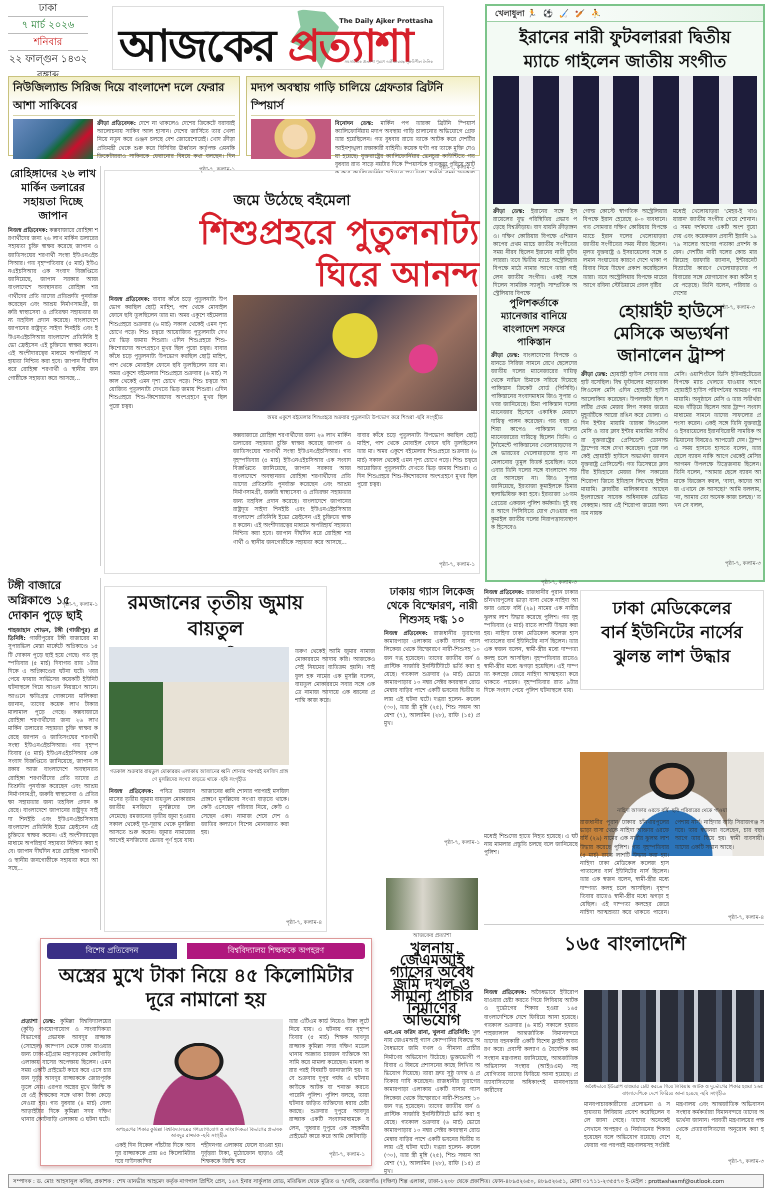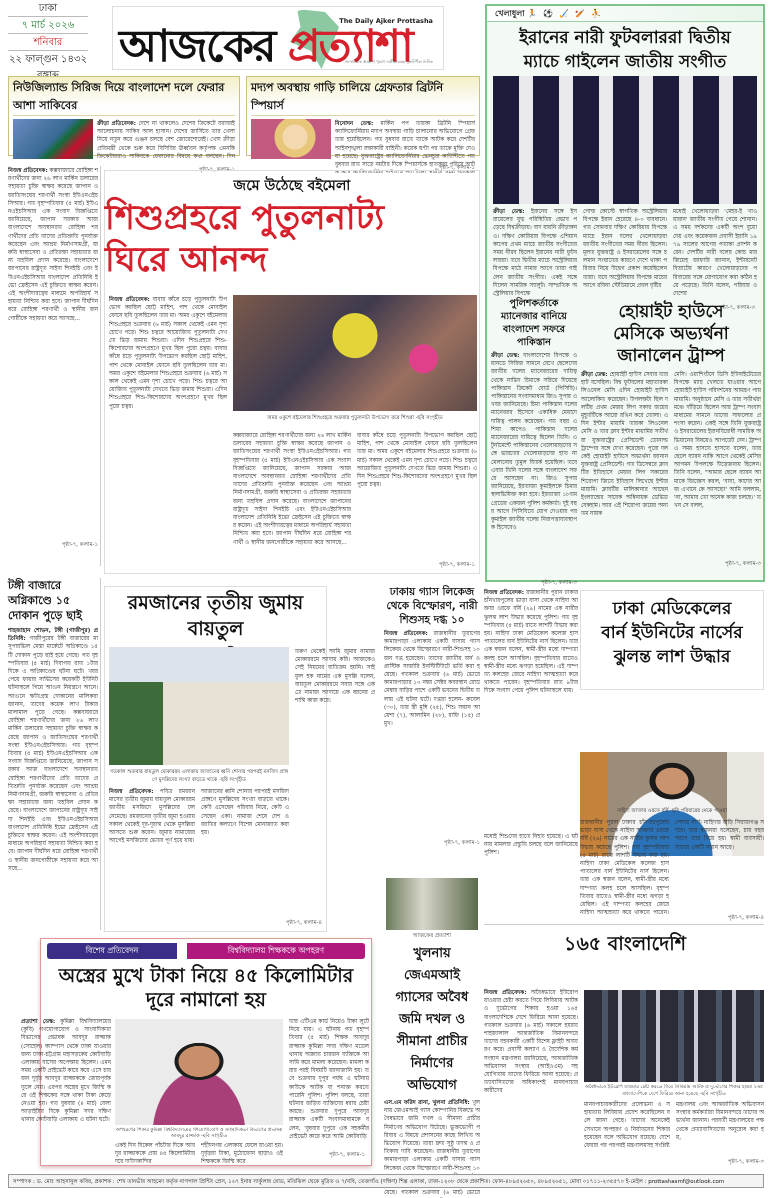--- a/index.html
+++ b/index.html
@@ -19,21 +19,21 @@
 .logo-red{color:#d6202b}
 .logo-map{position:absolute;left:170px;top:2px;width:70px;height:60px;background:#2e9a55;opacity:.55;border-radius:40% 60% 50% 40%;clip-path:polygon(20% 0,60% 5%,80% 30%,70% 60%,55% 100%,40% 70%,10% 55%,25% 30%)}
 .logo-eng{position:absolute;right:10px;top:10px;font-size:6.5px;color:#222;font-weight:bold}
 .logo-tag{position:absolute;right:10px;top:52px;font-size:4px;color:#555}
 .topbox{border:1px solid #c9c27e;background:linear-gradient(#f3f0c7,#fbfaee 20px,#fff 30px);padding:2px 4px}
 .topbox h3{font-size:11px;font-weight:bold;color:#111;line-height:18px;border-bottom:1px solid #d8d4a8;margin-bottom:3px}
 .photo{background:#888;overflow:hidden;position:relative}
 .sports{left:485px;top:4px;width:280px;height:578px;border:2px solid #7cc48a;background:#f3faf4}
 .sports-bar{height:16px;background:linear-gradient(90deg,#fff,#e8f5ea);border-bottom:1px solid #9ccfa5;font-size:8px;line-height:16px;padding-left:8px;color:#333;font-weight:bold}
 .hl-black{color:#111;font-weight:bold;text-align:center}
-.hl-red{color:#d6202b;font-weight:bold;text-align:left}
+.hl-red{color:#d6202b;font-weight:bold;text-align:right}
 .col3{display:flex;gap:6px}
 .col3>div{flex:1}
 .special-box{left:40px;top:938px;width:332px;height:228px;border:1px solid #d99;border-radius:0;background:#fff;box-shadow:0 2px 4px rgba(150,80,80,.35)}
 .tag-blue{position:absolute;left:6px;top:4px;width:130px;height:16px;background:#3a2f86;color:#fff;font-size:8px;text-align:center;line-height:16px;border-radius:3px 0 0 3px}
 .tag-pink{position:absolute;left:146px;top:4px;width:178px;height:16px;background:#b0187e;color:#fff;font-size:8px;text-align:center;line-height:16px;border-radius:0 3px 3px 0}
 .footer{left:8px;top:1174px;width:756px;height:14px;border:1px solid #999;background:#f4f4f4;font-size:5.5px;line-height:12px;padding-left:4px;white-space:nowrap;overflow:hidden;color:#222}
 .rule-v{background:#ccc;width:1px}
 .rule-h{background:#ccc;height:1px}
 </style>
 </head>
@@ -66,27 +66,28 @@
 <div class="abs topbox" style="left:246px;top:76px;width:234px;height:80px">
   <h3>মদ্যপ অবস্থায় গাড়ি চালিয়ে গ্রেফতার ব্রিটনি স্পিয়ার্স</h3>
   <div style="display:flex;gap:4px">
     <div class="photo" style="width:80px;height:40px;background:radial-gradient(circle at 55% 45%,#f4d9b0 0 12px,#e8c77a 13px 20px,#c25a7f 21px)"></div>
     <div class="body-text" style="flex:1;height:54px"><b>বিনোদন ডেস্ক:</b> <span>মার্কিন পপ তারকা ব্রিটনি স্পিয়ার্স ক্যালিফোর্নিয়ায় মদ্যপ অবস্থায় গাড়ি চালানোর অভিযোগে গ্রেফতার হয়েছিলেন। গত বুধবার রাতে তাকে আটক করে দেশটির আইনশৃঙ্খলা রক্ষাকারী বাহিনী। কয়েক ঘণ্টা পর তাকে মুক্তি দেওয়া হয়েছে। যুক্তরাষ্ট্রের ক্যালিফোর্নিয়ার ভেনচুরা কাউন্টিতে গত বুধবার রাত সাড়ে নয়টার দিকে স্পিয়ার্সকে হাতকড়া পরিয়ে আটক করে ক্যালিফোর্নিয়া হাইওয়ে প্যাট্রোল। স্থানীয় সময় গতকাল বৃহস্পতিবার ভোর তিনটার দিকে তাকে আনুষ্ঠানিকভাবে গ্রেফতার করা হয় বলে জানা গেছে।</span></div>
   </div>
   <div class="ref" style="margin-top:-9px">পৃষ্ঠা-৭, কলাম-১</div>
 </div>
 
 <div class="abs" style="left:8px;top:166px;width:90px;height:400px">
+  <div class="hl-black" style="font-size:10.5px;line-height:14px;margin-bottom:4px">রোহিঙ্গাদের ২৬ লাখ মার্কিন ডলারের সহায়তা দিচ্ছে জাপান</div>
   <div class="body-text" style="height:375px"><b>নিজস্ব প্রতিবেদক:</b> <span>কক্সবাজারে রোহিঙ্গা শরণার্থীদের জন্য ২৬ লাখ মার্কিন ডলারের সহায়তা চুক্তি স্বাক্ষর করেছে জাপান ও জাতিসংঘের শরণার্থী সংস্থা ইউএনএইচসিআর। গত বৃহস্পতিবার (৫ মার্চ) ইউএনএইচসিআর এক সংবাদ বিজ্ঞপ্তিতে জানিয়েছে, জাপান সরকার আজ বাংলাদেশে অবস্থানরত রোহিঙ্গা শরণার্থীদের প্রতি তাদের প্রতিশ্রুতি পুনর্ব্যক্ত করেছেন এবং আশ্রয় নির্মাণসামগ্রী, জরুরি স্বাস্থ্যসেবা ও প্রতিরক্ষা সহায়তার জন্য তহবিল প্রদান করেছে। বাংলাদেশে জাপানের রাষ্ট্রদূত সাইদা শিনইচি এবং ইউএনএইচসিআর বাংলাদেশ প্রতিনিধি ইভো ফ্রেইসেন এই চুক্তিতে স্বাক্ষর করেন। এই অংশীদারত্বের মাধ্যমে অপরিহার্য সহায়তা নিশ্চিত করা হবে। জাপান দীর্ঘদিন ধরে রোহিঙ্গা শরণার্থী ও স্থানীয় জনগোষ্ঠীকে সহায়তা করে আসছে...</span></div>
   <div class="ref">পৃষ্ঠা-৭, কলাম-১</div>
 </div>
 <div class="abs rule-v" style="left:100px;top:166px;height:400px"></div>
 
 <div class="abs" style="left:104px;top:170px;width:376px;height:404px;border:1px solid #ddd">
-  <div class="hl-black" style="font-size:14px;line-height:22px;margin-top:3px">জমে উঠেছে বইমেলা</div>
+  <div class="hl-black" style="font-size:14px;line-height:22px;margin-top:18px">জমে উঠেছে বইমেলা</div>
   <div class="hl-red" style="font-size:34px;line-height:42px;font-family:'DejaVu Serif',serif">শিশুপ্রহরে পুতুলনাট্য</div>
   <div class="hl-red" style="font-size:34px;line-height:42px;font-family:'DejaVu Serif',serif">ঘিরে আনন্দ</div>
   <div style="position:absolute;left:4px;top:124px;width:118px;height:276px" class="body-text"><b>নিজস্ব প্রতিবেদক:</b> <span>বাবার কাঁধে চড়ে পুতুলনাট্য উপভোগ করছিল ছোট্ট মাহিশ, পাশ থেকে মোবাইল ফোনে ছবি তুলছিলেন তার মা। অমর একুশে বইমেলার শিশুপ্রহরে শুক্রবার (৬ মার্চ) সকাল থেকেই এমন দৃশ্য চোখে পড়ে। শিশু চত্বরে আয়োজিত পুতুলনাট্য দেখতে ভিড় জমায় শিশুরা। এদিন শিশুপ্রহরে শিশু-কিশোরদের অংশগ্রহণে মুখর ছিল পুরো চত্বর।</span> <span>বাবার কাঁধে চড়ে পুতুলনাট্য উপভোগ করছিল ছোট্ট মাহিশ, পাশ থেকে মোবাইল ফোনে ছবি তুলছিলেন তার মা। অমর একুশে বইমেলার শিশুপ্রহরে শুক্রবার (৬ মার্চ) সকাল থেকেই এমন দৃশ্য চোখে পড়ে। শিশু চত্বরে আয়োজিত পুতুলনাট্য দেখতে ভিড় জমায় শিশুরা। এদিন শিশুপ্রহরে শিশু-কিশোরদের অংশগ্রহণে মুখর ছিল পুরো চত্বর।</span></div>
   <div class="photo" style="position:absolute;left:128px;top:124px;width:244px;height:116px;background:radial-gradient(circle at 50% 35%,#e3d43a 0 22px,transparent 23px),radial-gradient(circle at 78% 55%,#e0408a 0 14px,transparent 15px),linear-gradient(135deg,#7b5a4a,#3f3a4e 40%,#9a7060 70%,#5e4a48)"></div>
   <div class="body-text" style="position:absolute;left:128px;top:242px;width:244px;height:16px;font-size:5px;text-align:center">অমর একুশে বইমেলার শিশুপ্রহরে শুক্রবার পুতুলনাট্য উপভোগ করে শিশুরা -ছবি সংগৃহীত</div>
   <div class="body-text" style="position:absolute;left:128px;top:260px;width:118px;height:134px">কক্সবাজারে রোহিঙ্গা শরণার্থীদের জন্য ২৬ লাখ মার্কিন ডলারের সহায়তা চুক্তি স্বাক্ষর করেছে জাপান ও জাতিসংঘের শরণার্থী সংস্থা ইউএনএইচসিআর। গত বৃহস্পতিবার (৫ মার্চ) ইউএনএইচসিআর এক সংবাদ বিজ্ঞপ্তিতে জানিয়েছে, জাপান সরকার আজ বাংলাদেশে অবস্থানরত রোহিঙ্গা শরণার্থীদের প্রতি তাদের প্রতিশ্রুতি পুনর্ব্যক্ত করেছেন এবং আশ্রয় নির্মাণসামগ্রী, জরুরি স্বাস্থ্যসেবা ও প্রতিরক্ষা সহায়তার জন্য তহবিল প্রদান করেছে। বাংলাদেশে জাপানের রাষ্ট্রদূত সাইদা শিনইচি এবং ইউএনএইচসিআর বাংলাদেশ প্রতিনিধি ইভো ফ্রেইসেন এই চুক্তিতে স্বাক্ষর করেন। এই অংশীদারত্বের মাধ্যমে অপরিহার্য সহায়তা নিশ্চিত করা হবে। জাপান দীর্ঘদিন ধরে রোহিঙ্গা শরণার্থী ও স্থানীয় জনগোষ্ঠীকে সহায়তা করে আসছে...</div>
   <div class="body-text" style="position:absolute;left:252px;top:260px;width:120px;height:126px">বাবার কাঁধে চড়ে পুতুলনাট্য উপভোগ করছিল ছোট্ট মাহিশ, পাশ থেকে মোবাইল ফোনে ছবি তুলছিলেন তার মা। অমর একুশে বইমেলার শিশুপ্রহরে শুক্রবার (৬ মার্চ) সকাল থেকেই এমন দৃশ্য চোখে পড়ে। শিশু চত্বরে আয়োজিত পুতুলনাট্য দেখতে ভিড় জমায় শিশুরা। এদিন শিশুপ্রহরে শিশু-কিশোরদের অংশগ্রহণে মুখর ছিল পুরো চত্বর।</div>
   <div class="ref" style="position:absolute;right:4px;bottom:4px">পৃষ্ঠা-৭, কলাম-১</div>
 </div>
 
@@ -138,21 +139,21 @@
 </div>
 
 <div class="abs" style="left:384px;top:584px;width:96px;height:270px">
   <div class="hl-black" style="font-size:10.5px;line-height:14px;margin-bottom:3px">ঢাকায় গ্যাস লিকেজ থেকে বিস্ফোরণ, নারী শিশুসহ দগ্ধ ১০</div>
   <div class="body-text" style="height:210px"><b>নিজস্ব প্রতিবেদক:</b> <span>রাজধানীর তুরাগের কামারপাড়া এলাকায় একটি বাসায় গ্যাস লিকেজ থেকে বিস্ফোরণে নারী-শিশুসহ ১০ জন দগ্ধ হয়েছেন। তাদের জাতীয় বার্ন ও প্লাস্টিক সার্জারি ইনস্টিটিউটে ভর্তি করা হয়েছে। গতকাল শুক্রবার (৬ মার্চ) ভোরে কামারপাড়ার ১০ নম্বর সেক্টর কবরস্থান রোড মেম্বার বাড়ির পাশে একটি ভবনের দ্বিতীয় তলায় এই ঘটনা ঘটে। দগ্ধরা হলেন- রুবেল (৩০), তার স্ত্রী মুন্নি (২৫), শিশু সন্তান আয়েশা (৭), আলামিন (২৮), রাফি (১৫) প্রমুখ।</span></div>
   <div class="ref">পৃষ্ঠা-৭, কলাম-১</div>
 </div>
 <div class="abs photo" style="left:386px;top:878px;width:92px;height:52px;background:linear-gradient(90deg,#6a7b5a,#d9d6cc 40%,#5a6a4a)"></div>
 <div class="abs" style="left:384px;top:932px;width:96px;height:236px">
   <div style="font-size:5.5px;text-align:center;color:#444">আজকের প্রত্যাশা</div>
-  <div class="hl-black" style="font-size:13px;line-height:22px;margin:2px 0">খুলনায় জেএমআই গ্যাসের অবৈধ জমি দখল ও সীমানা প্রাচীর নির্মাণের অভিযোগ</div>
+  <div class="hl-black" style="font-size:15px;line-height:12px;margin:2px 0">খুলনায় জেএমআই গ্যাসের অবৈধ জমি দখল ও সীমানা প্রাচীর নির্মাণের অভিযোগ</div>
   <div class="body-text" style="height:148px"><b>এস.এম ফরিদ রানা, খুলনা প্রতিনিধি:</b> <span>খুলনায় জেএমআই গ্যাস কোম্পানির বিরুদ্ধে অবৈধভাবে জমি দখল ও সীমানা প্রাচীর নির্মাণের অভিযোগ উঠেছে। ভুক্তভোগী পরিবার এ বিষয়ে প্রশাসনের কাছে লিখিত অভিযোগ দিয়েছে। তারা দ্রুত সুষ্ঠু তদন্ত ও প্রতিকার দাবি করেছেন।</span> <span>রাজধানীর তুরাগের কামারপাড়া এলাকায় একটি বাসায় গ্যাস লিকেজ থেকে বিস্ফোরণে নারী-শিশুসহ ১০ জন দগ্ধ হয়েছেন। তাদের জাতীয় বার্ন ও প্লাস্টিক সার্জারি ইনস্টিটিউটে ভর্তি করা হয়েছে। গতকাল শুক্রবার (৬ মার্চ) ভোরে কামারপাড়ার ১০ নম্বর সেক্টর কবরস্থান রোড মেম্বার বাড়ির পাশে একটি ভবনের দ্বিতীয় তলায় এই ঘটনা ঘটে। দগ্ধরা হলেন- রুবেল (৩০), তার স্ত্রী মুন্নি (২৫), শিশু সন্তান আয়েশা (৭), আলামিন (২৮), রাফি (১৫) প্রমুখ।</span></div>
   <div class="ref">পৃষ্ঠা-৭, কলাম-১</div>
 </div>
 
 <div class="abs special-box">
   <div class="tag-blue">বিশেষ প্রতিবেদন</div>
   <div class="tag-pink">বিশ্ববিদ্যালয় শিক্ষককে অপহরণ</div>
   <div class="hl-black" style="position:absolute;left:0;right:0;top:24px;font-size:19px;line-height:24px">অস্ত্রের মুখে টাকা নিয়ে ৪৫ কিলোমিটার</div>
   <div class="hl-black" style="position:absolute;left:0;right:0;top:48px;font-size:19px;line-height:24px">দূরে নামানো হয়</div>
   <div class="body-text" style="position:absolute;left:-20px;top:78px;width:90px;height:144px;padding-left:0"><b>প্রত্যাশা ডেস্ক:</b> <span>কুমিল্লা বিশ্ববিদ্যালয়ের (কুবি) গণযোগাযোগ ও সাংবাদিকতা বিভাগের প্রভাষক আবদুর রাজ্জাক (সোহেল) ক্যাম্পাস থেকে ঢাকা যাওয়ার জন্য ঢাকা-চট্টগ্রাম মহাসড়কের কোটবাড়ি এলাকায় বাসের অপেক্ষায় ছিলেন। এমন সময় একটি প্রাইভেট কারে করে এসে চারজন দুর্বৃত্ত আবদুর রাজ্জাককে জোরপূর্বক তুলে নেয়। এরপর অস্ত্রের মুখে জিম্মি করে ওই শিক্ষকের সঙ্গে থাকা টাকা কেড়ে নেওয়া হয়। গত বুধবার (৪ মার্চ) বেলা আড়াইটার দিকে কুমিল্লা সদর দক্ষিণ থানার কোটবাড়ি এলাকায় এ ঘটনা ঘটে।</span></div>

